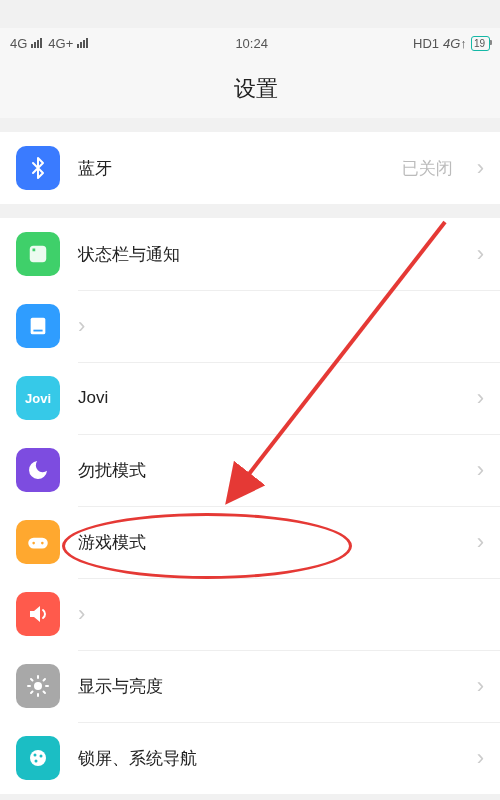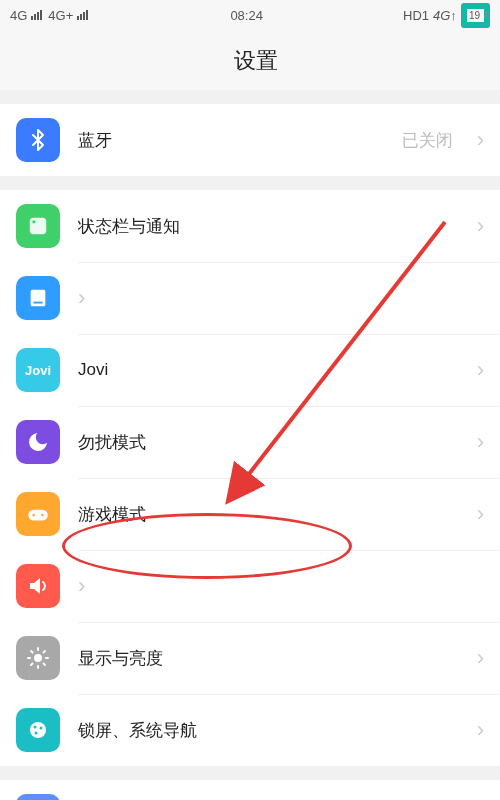--- a/index.html
+++ b/index.html
@@ -13,28 +13,29 @@
   }
   .status-bar {
     height: 30px;
     background: #f7f7f7;
     display: flex;
     align-items: center;
     justify-content: space-between;
     padding: 0 10px;
     font-size: 13px;
     color: #555;
+    margin-top: 28px;
   }
   .status-left, .status-right { display: flex; align-items: center; gap: 4px; }
   .signal { display: inline-flex; align-items: flex-end; gap: 1px; margin-right: 2px; }
   .bar { width: 2px; background: #555; }
   .b1 { height: 4px; } .b2 { height: 6px; } .b3 { height: 8px; } .b4 { height: 10px; }
   .battery {
     display: inline-flex; align-items: center; gap: 1px;
-    border: 6px solid #14b8a6; border-radius: 3px; padding: 1px 4px 1px 2px;
+    border: 1px solid #14b8a6; border-radius: 3px; padding: 1px 4px 1px 2px;
     font-size: 10px; position: relative;
   }
   .battery::after {
     content: ""; position: absolute; right: -3px; top: 3px;
     width: 2px; height: 5px; background: #888; border-radius: 0 1px 1px 0;
   }
   .sup { font-size: 13px; vertical-align: super; font-style: italic; }
   .header {
     background: #f7f7f7;
     text-align: center;
@@ -115,21 +116,21 @@
         <span class="bar b4"></span>
     </span>
     <span>4G+</span>
     <span class="signal">
       <span class="bar b1"></span>
         <span class="bar b2"></span>
         <span class="bar b3"></span>
         <span class="bar b4"></span>
     </span>
   </div>
-  <div>08:24</div>
+  <div>10:24</div>
   <div class="status-right">
     <span>HD1</span>
     <span class="sup">4G↑</span>
     <span class="battery">
       <span>19</span>
     </span>
   </div>
 </div>
 
 <div class="header">设置</div>

